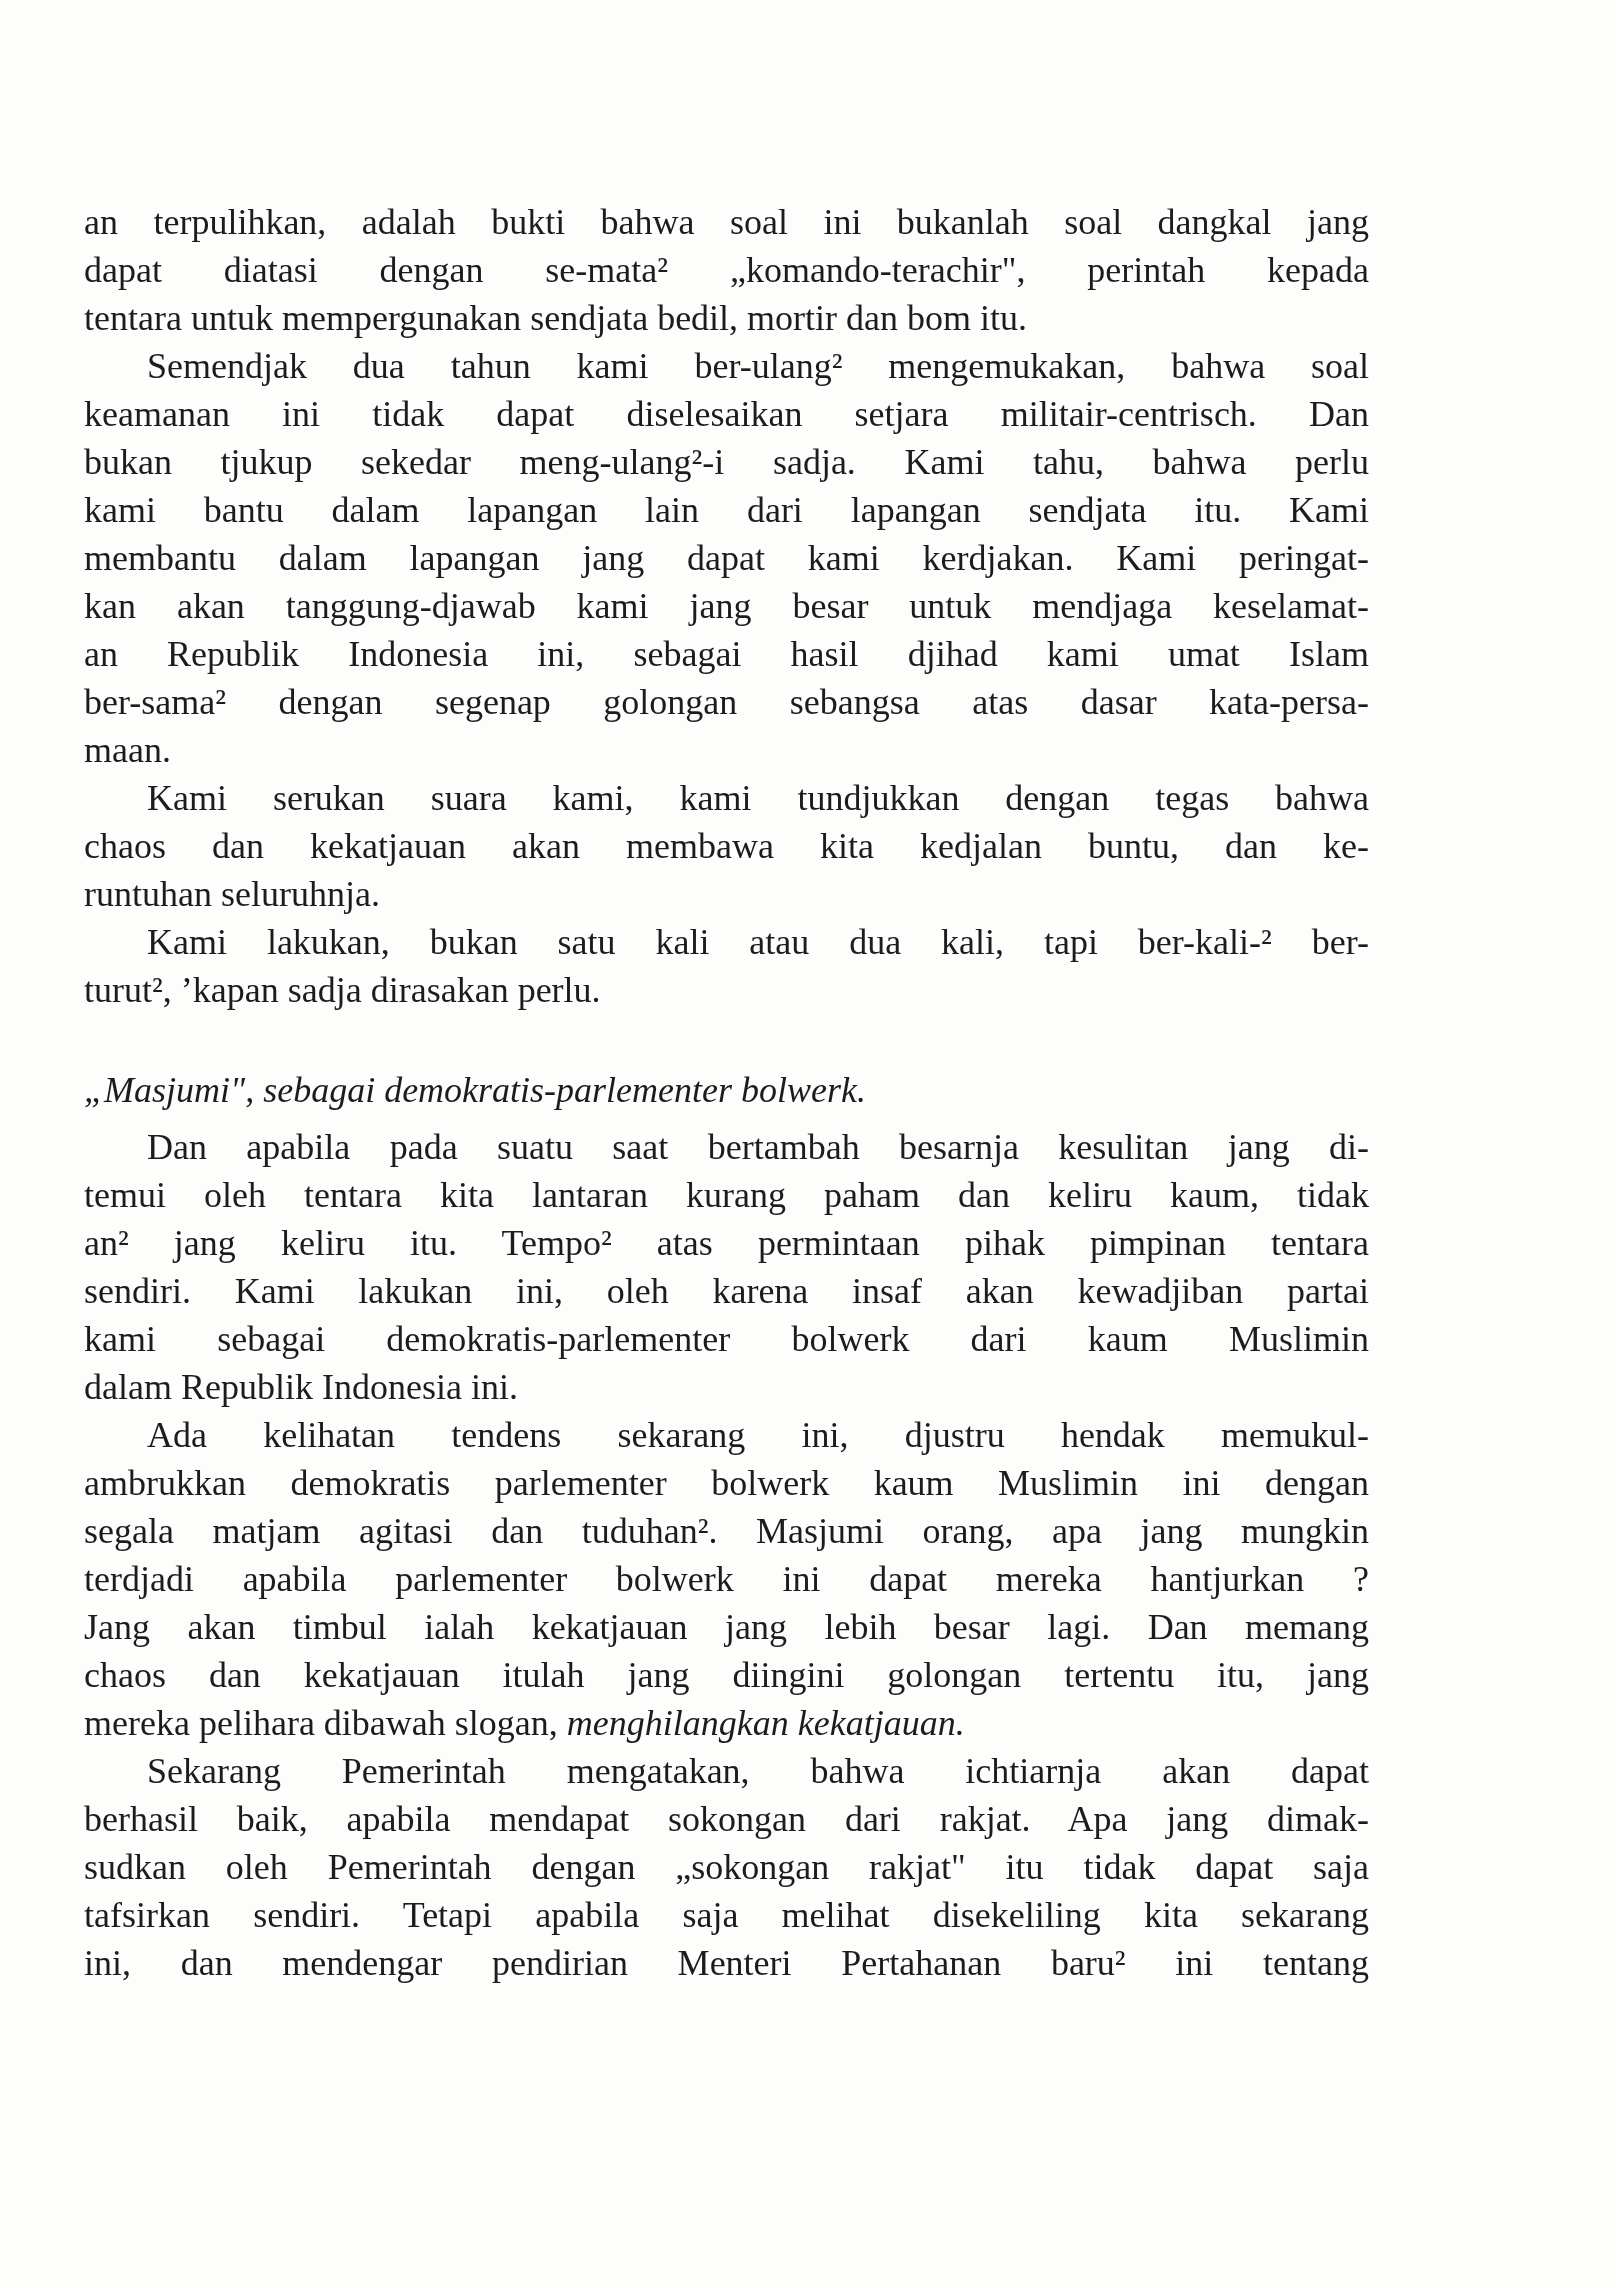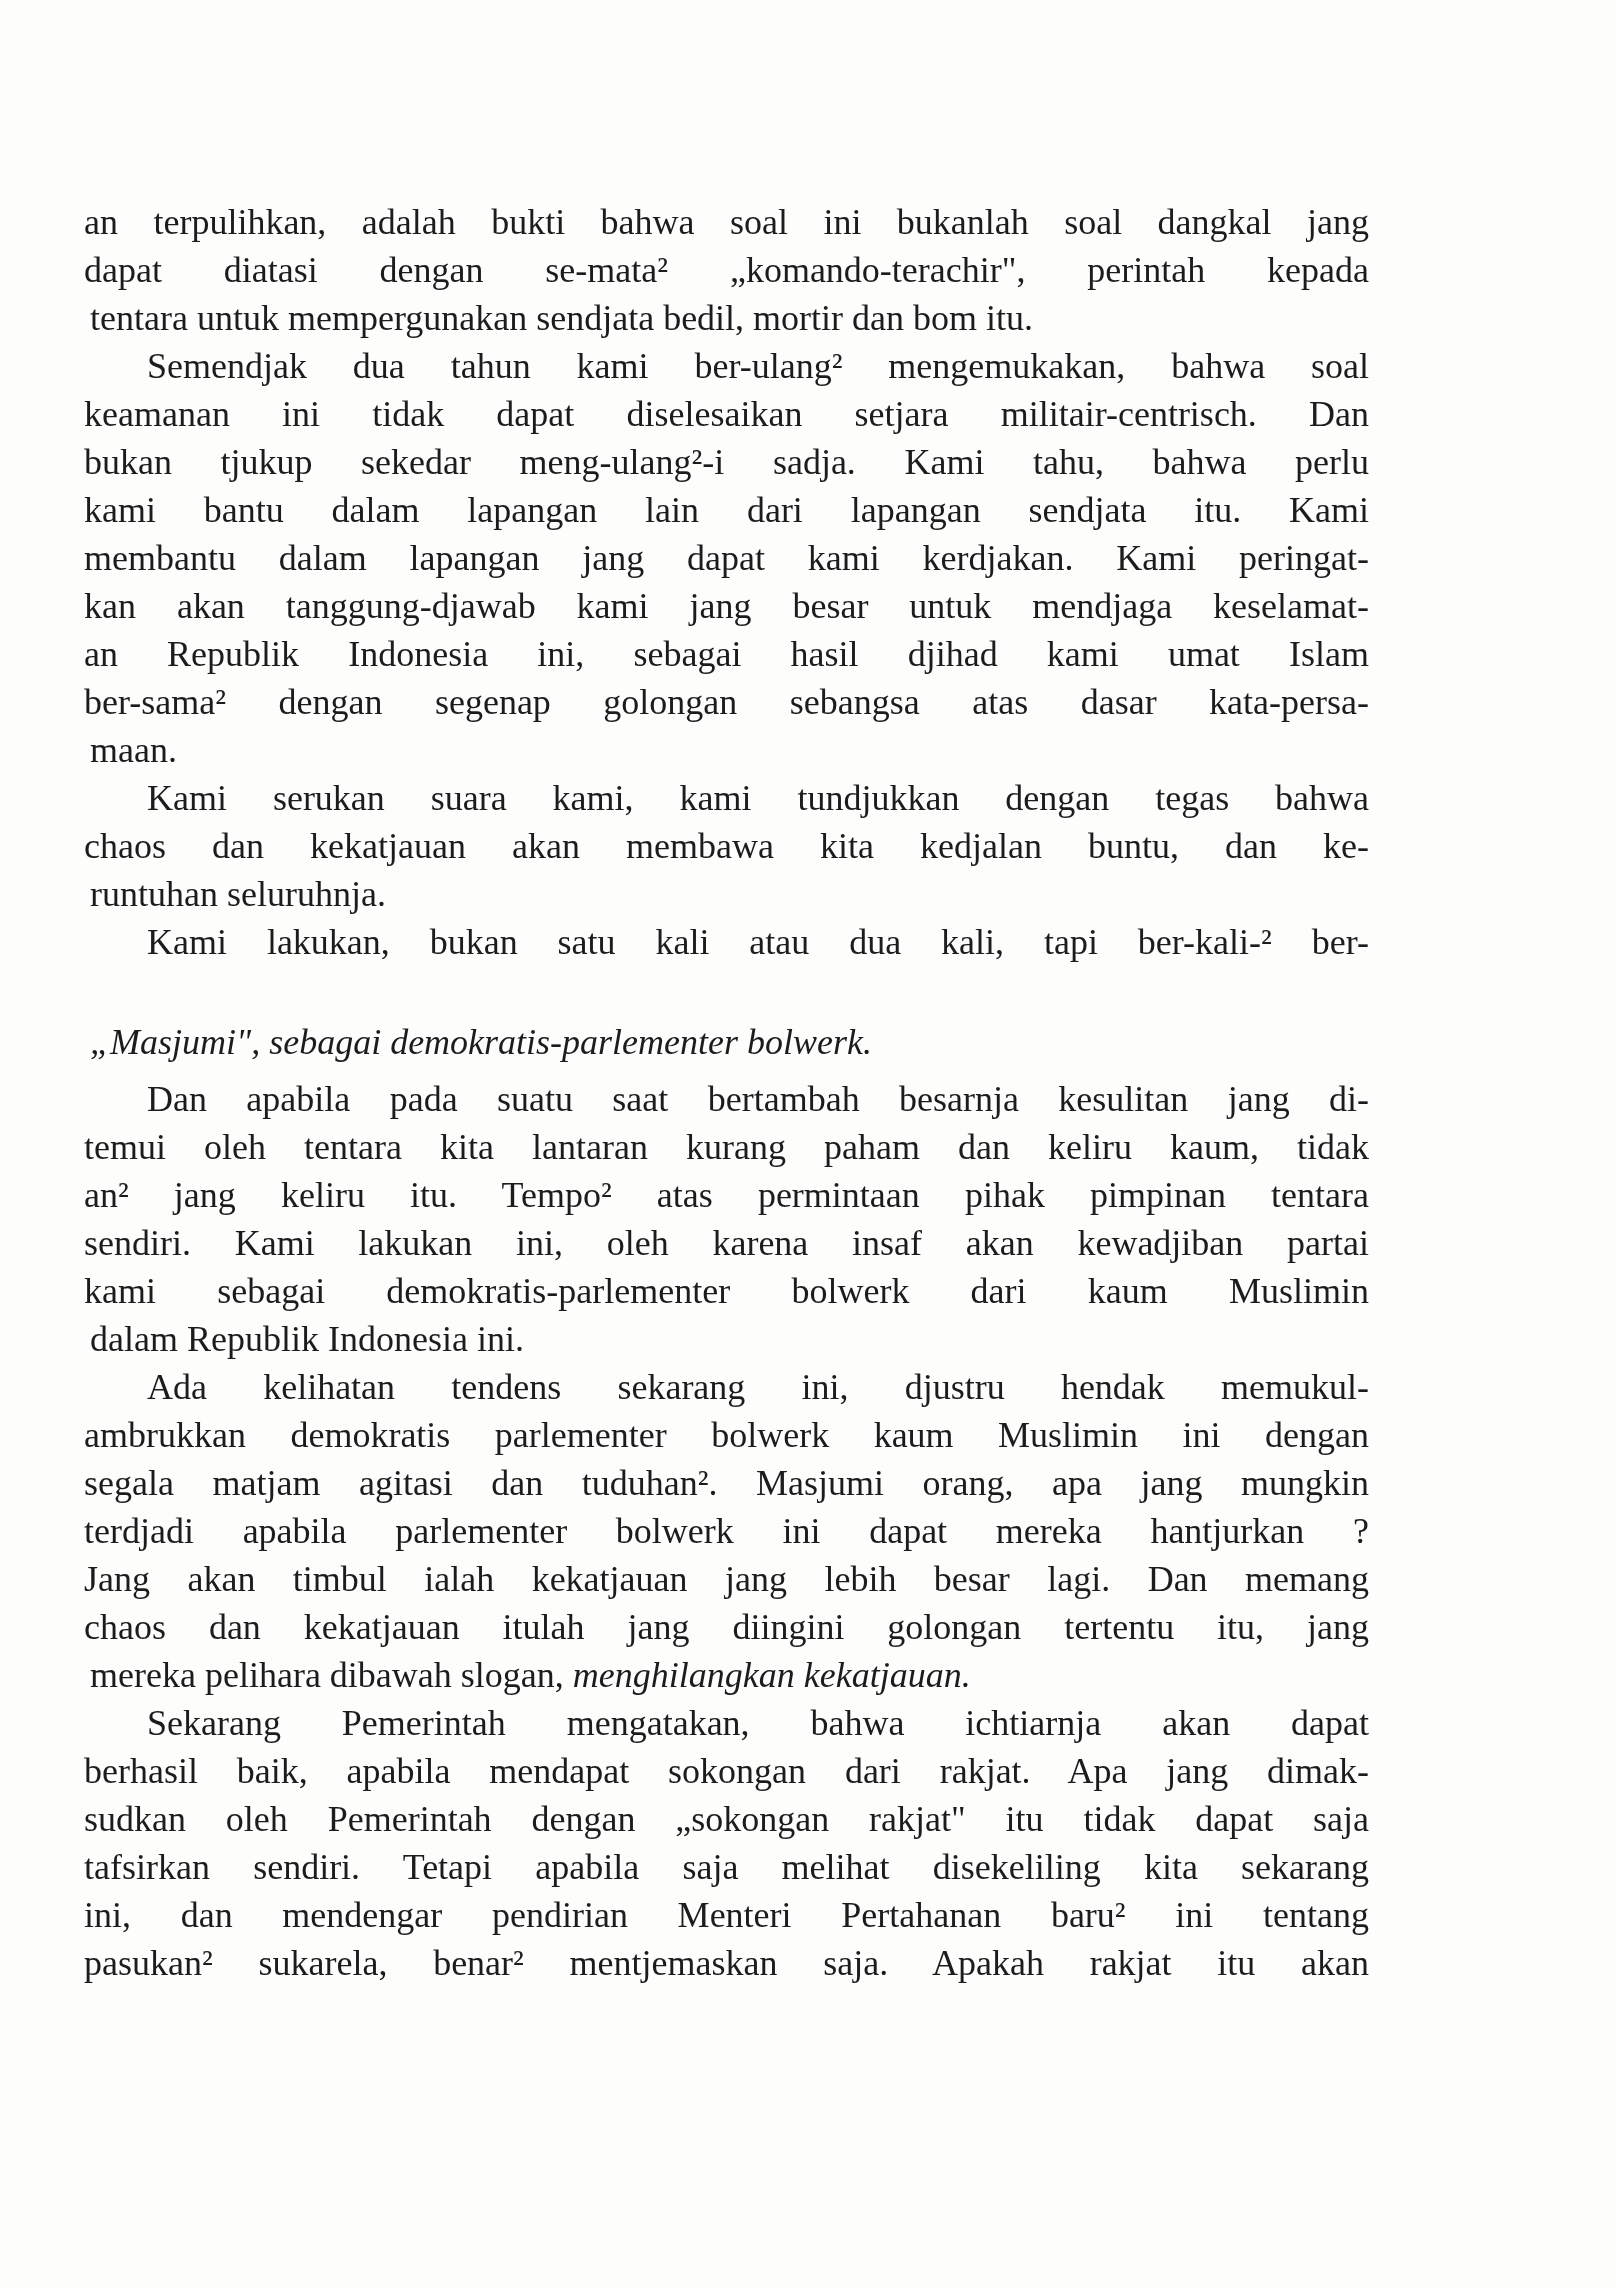--- a/index.html
+++ b/index.html
@@ -25,21 +25,20 @@
     font-size:36px;
     line-height:48px;
   }
   .paragraph{margin:0;padding:0;}
   .line{
     text-align:justify;
     text-align-last:justify;
   }
   .line.last{
     text-align-last:left;
-    margin-left:6px;
   }
   .line.indent{
     text-indent:63px;
   }
   .heading{
     margin-top:52px;
     margin-bottom:9.2px;
     font-style:italic;
     text-align:left;
   }
@@ -74,20 +73,21 @@
     </div>
 
     <div class="paragraph">
       <div class="line indent">Kami serukan suara kami, kami tundjukkan dengan tegas bahwa</div>
       <div class="line">chaos dan kekatjauan akan membawa kita kedjalan buntu, dan ke-</div>
       <div class="line last">runtuhan seluruhnja.</div>
     </div>
 
     <div class="paragraph">
       <div class="line indent">Kami lakukan, bukan satu kali atau dua kali, tapi ber-kali-² ber-</div>
+      <div class="line last">turut², ’kapan sadja dirasakan perlu.</div>
     </div>
 
     <div class="heading line last">„Masjumi", sebagai demokratis-parlementer bolwerk.</div>
 
     <div class="paragraph">
       <div class="line indent">Dan apabila pada suatu saat bertambah besarnja kesulitan jang di-</div>
       <div class="line">temui oleh tentara kita lantaran kurang paham dan keliru kaum, tidak</div>
       <div class="line">an² jang keliru itu. Tempo² atas permintaan pihak pimpinan tentara</div>
       <div class="line">sendiri. Kami lakukan ini, oleh karena insaf akan kewadjiban partai</div>
       <div class="line">kami sebagai demokratis-parlementer bolwerk dari kaum Muslimin</div>

